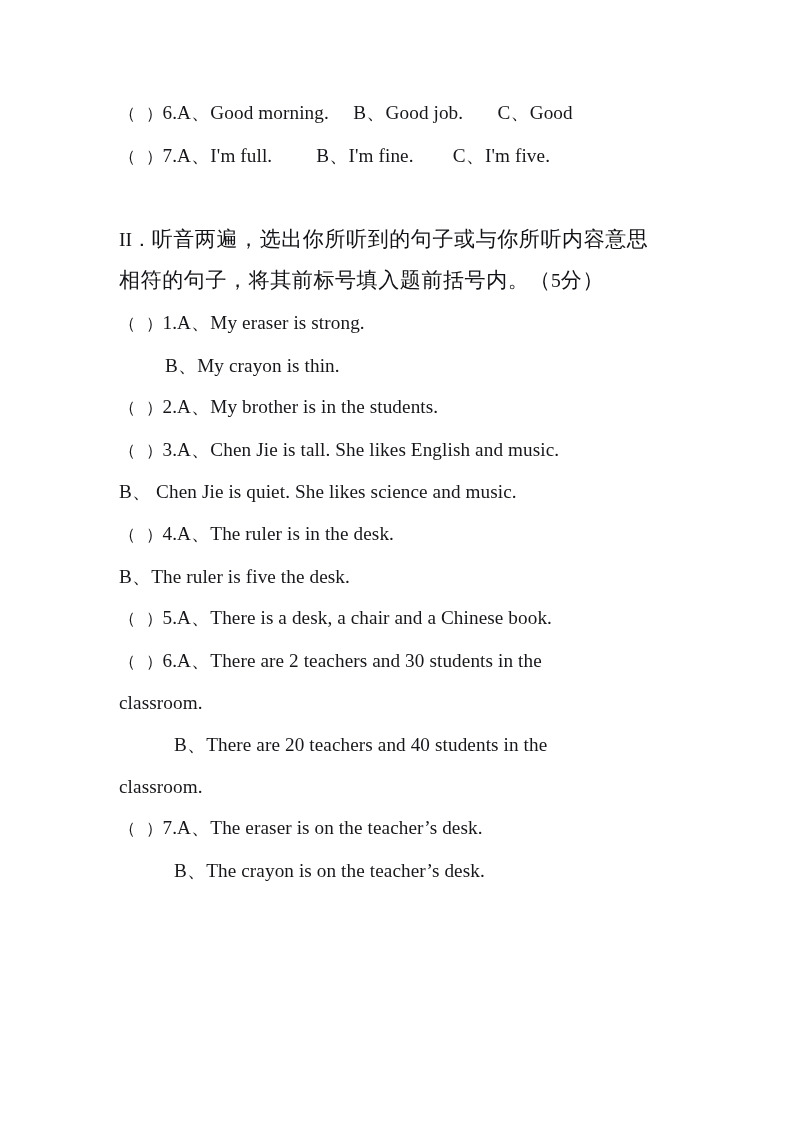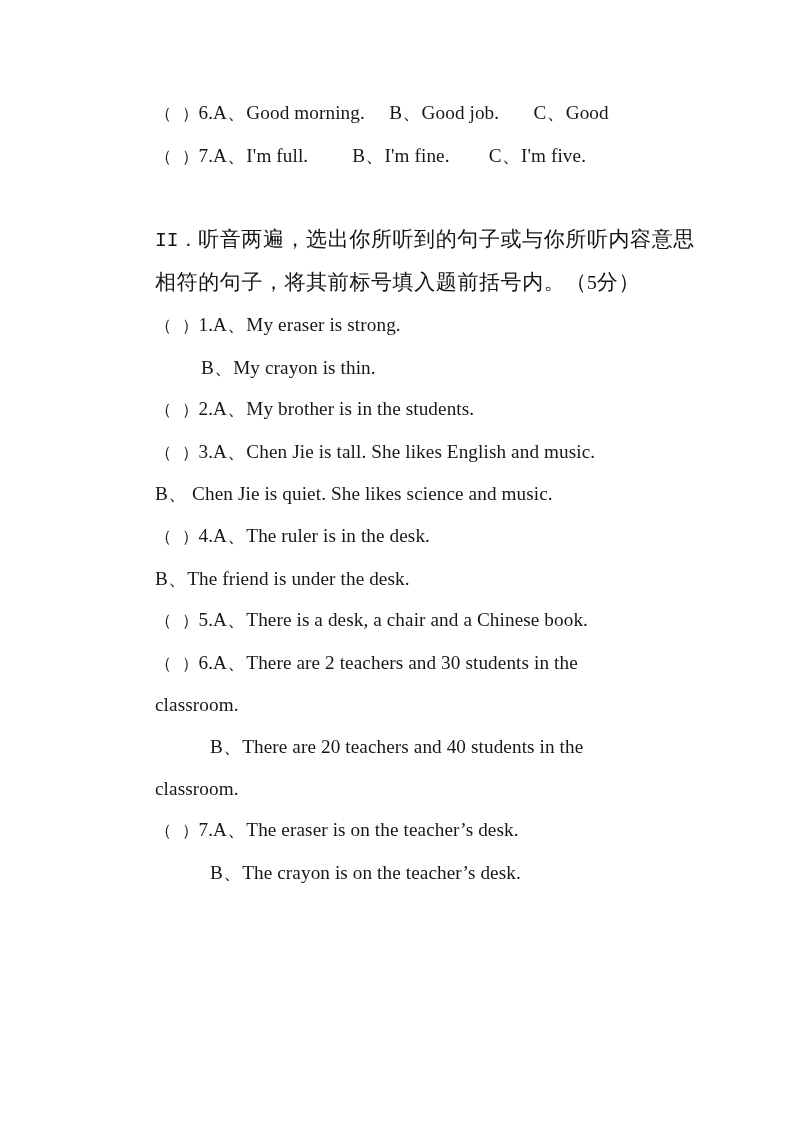--- a/index.html
+++ b/index.html
@@ -23,21 +23,20 @@
     position: absolute;
     inset: 0;
     background: #ffffff;
   }
 
   .content {
     position: absolute;
     left: 119px;
     top: 92px;
     width: 556px;
-    margin-left: 36px;
   }
 
   
   .line {
     font-size: 19.2px;
     line-height: 41.6px;
     white-space: pre-wrap;
     letter-spacing: 0.1px;
     color: #17171b;
     min-height: 41.6px;
@@ -55,21 +54,21 @@
 
   
   .heading {
     font-size: 19.6px;
     line-height: 41.6px;
     letter-spacing: 0.2px;
     color: #131317;
     white-space: pre-wrap;
   }
   .heading .roman {
-    font-family: Liberation Mono, monospace;
+    font-family: Liberation Serif, serif;
     letter-spacing: 0;
   }
   .heading .cn {
     font-family: "DejaVu Sans", "Liberation Sans", sans-serif;
     font-size: 21px;
     letter-spacing: 0.6px;
   }
   .heading .num {
     font-family: "Liberation Serif", "DejaVu Serif", serif;
     letter-spacing: 0;
@@ -106,21 +105,21 @@
 
     <div class="line ind-none"><span class="bracket cjk">（  ）</span><span>1.</span><span>A、My eraser is strong.</span></div>
     <div class="line ind-sm">B、My crayon is thin.</div>
 
     <div class="line ind-none"><span class="bracket cjk">（  ）</span><span>2.</span><span>A、My brother is in the students.</span></div>
 
     <div class="line ind-none"><span class="bracket cjk">（  ）</span><span>3.</span><span>A、Chen Jie is tall. She likes English and music.</span></div>
     <div class="line ind-none">B、&nbsp;Chen Jie is quiet. She likes science and music.</div>
 
     <div class="line ind-none"><span class="bracket cjk">（  ）</span><span>4.</span><span>A、The ruler is in the desk.</span></div>
-    <div class="line ind-none">B、The friend is under the desk.</div>
+    <div class="line ind-none">B、The ruler is five the desk.</div>
 
     <div class="line ind-none"><span class="bracket cjk">（  ）</span><span>5.</span><span>A、There is a desk, a chair and a Chinese book.</span></div>
 
     <div class="line ind-none"><span class="bracket cjk">（  ）</span><span>6.</span><span>A、There are 2 teachers and 30 students in the</span></div>
     <div class="line ind-none">classroom.</div>
     <div class="line ind-md">B、There are 20 teachers and 40 students in the</div>
     <div class="line ind-none">classroom.</div>
 
     <div class="line ind-none"><span class="bracket cjk">（  ）</span><span>7.</span><span>A、The eraser is on the teacher’s desk.</span></div>
     <div class="line ind-md">B、The crayon is on the teacher’s desk.</div>

